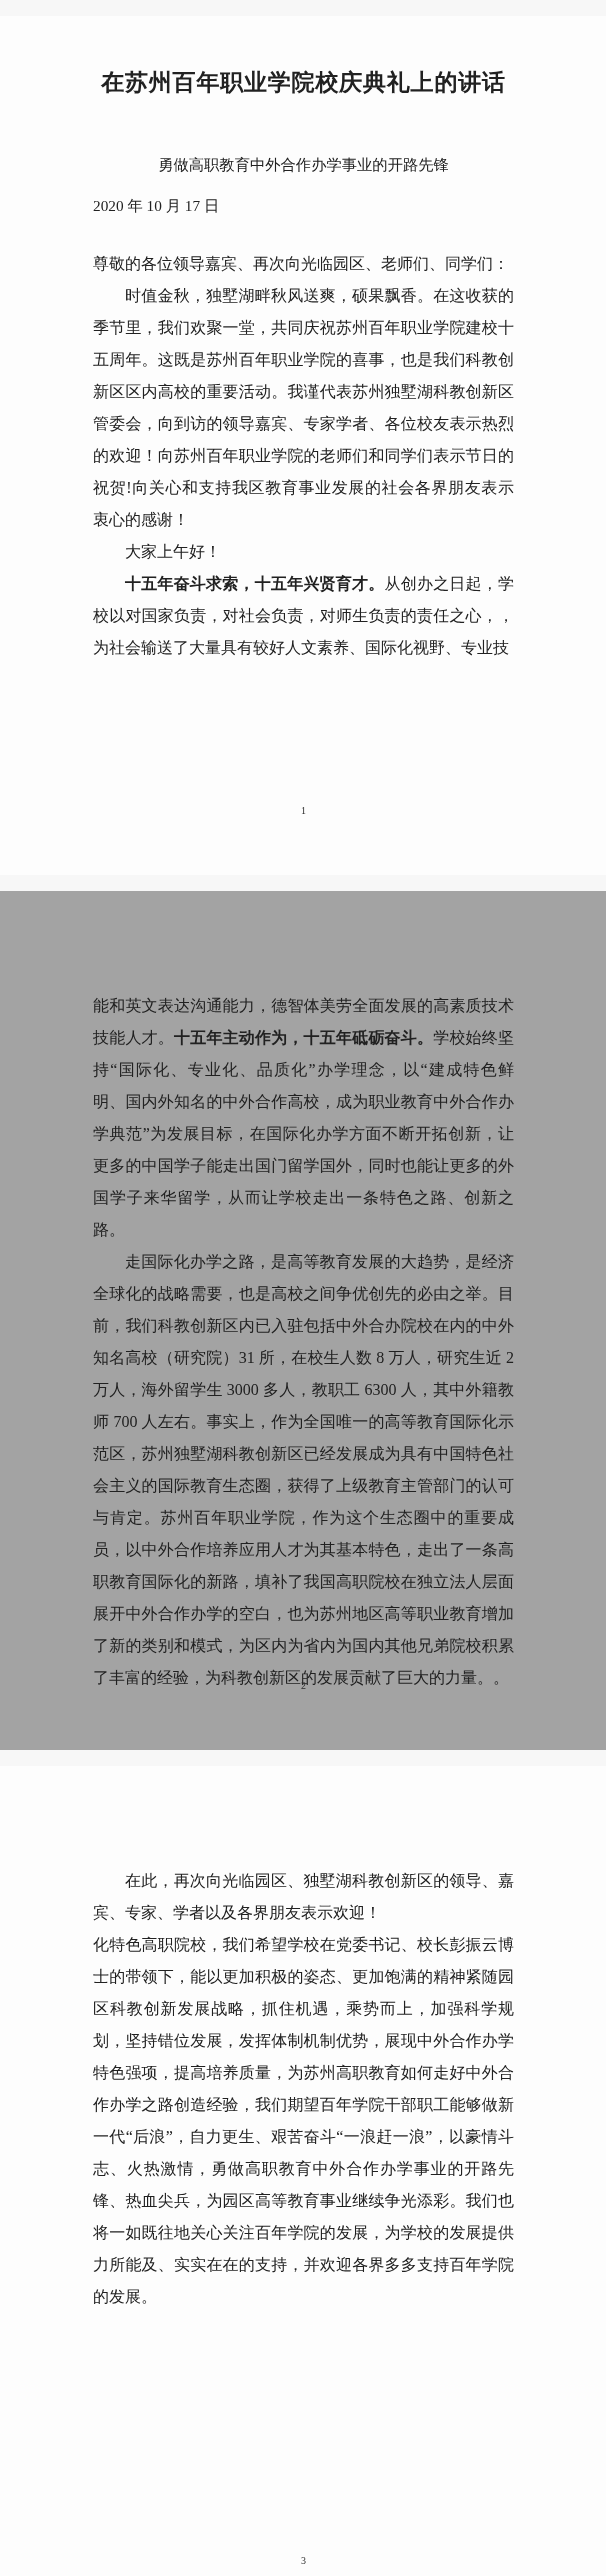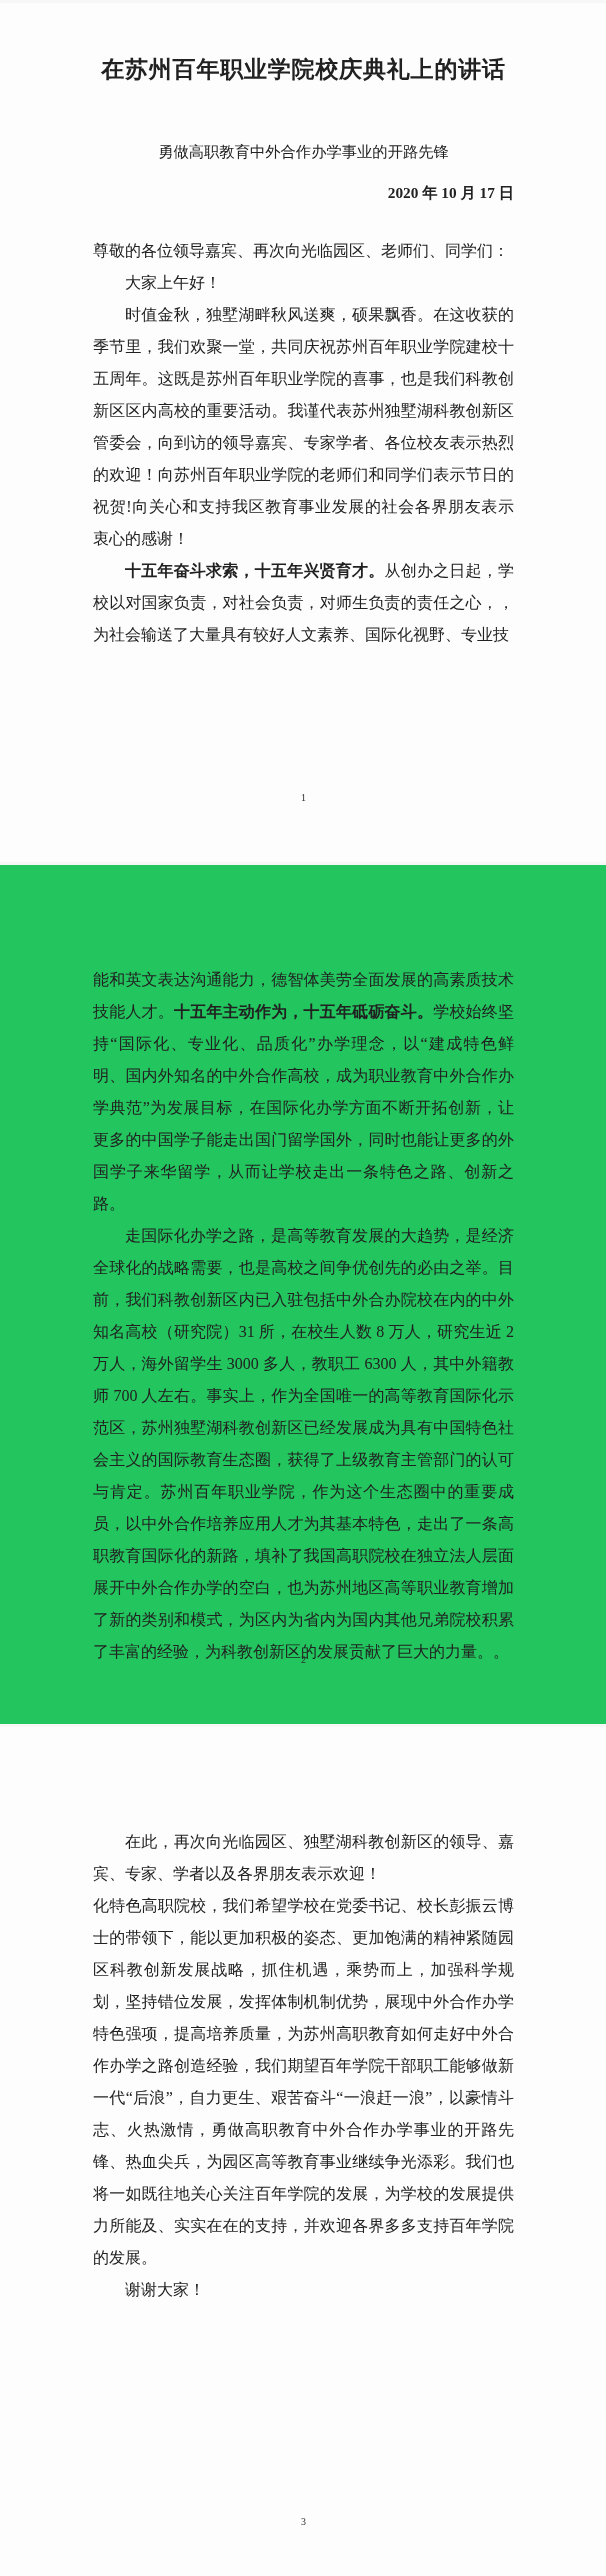--- a/index.html
+++ b/index.html
@@ -20,43 +20,42 @@
   }
   .page {
     position: relative;
     width: 607px;
     height: 859px;
     background: #fdfdfd;
     box-sizing: border-box;
   }
   .page-content {
     width: 421px;
-    margin: 3px auto;
+    margin: 16px auto;
   }
   .doc-title {
     margin: 0;
     padding-top: 49px;
     font-size: 23px;
     line-height: 35px;
     font-weight: bold;
     text-align: center;
     letter-spacing: 0.8px;
   }
   .doc-subtitle {
     margin-top: 54px;
     font-size: 15.3px;
     line-height: 21.4px;
     text-align: center;
   }
   .doc-date {
     margin-top: 20px;
     font-size: 15.3px;
     line-height: 21.4px;
-    text-align: right;
-    font-weight: bold;
+    text-align: left;
   }
   .page-body.first {
     padding-top: 31px;
   }
   .page-body.cont {
     padding-top: 99px;
   }
   .para {
     margin: 0;
     font-size: 16px;
@@ -87,43 +86,42 @@
 
 <div class="doc">
 
   <section class="page" style="background: rgb(253, 253, 253);">
     <div class="page-content">
       <h1 class="doc-title">在苏州百年职业学院校庆典礼上的讲话</h1>
       <div class="doc-subtitle">勇做高职教育中外合作办学事业的开路先锋</div>
       <div class="doc-date">2020 年 10 月 17 日</div>
       <div class="page-body first">
           <p class="para"><span class="text-run">尊敬的各位领导嘉宾、再次向光临园区、老师们、同学们：</span></p>
+          <p class="para indent"><span class="text-run">时值金秋，独墅湖畔秋风送爽，硕果飘香。在这收获的季节里，我们欢聚一堂，共同庆祝苏州百年职业学院建校十五周年。这既是苏州百年职业学院的喜事，也是我们科教创新区区内高校的重要活动。我谨代表苏州独墅湖科教创新区管委会，向到访的领导嘉宾、专家学者、各位校友表示热烈的欢迎！向苏州百年职业学院的老师们和同学们表示节日的祝贺!向关心和支持我区教育事业发展的社会各界朋友表示衷心的感谢！</span></p>
           <p class="para indent"><span class="text-run">大家上午好！</span></p>
-          <p class="para indent"><span class="text-run">时值金秋，独墅湖畔秋风送爽，硕果飘香。在这收获的季节里，我们欢聚一堂，共同庆祝苏州百年职业学院建校十五周年。这既是苏州百年职业学院的喜事，也是我们科教创新区区内高校的重要活动。我谨代表苏州独墅湖科教创新区管委会，向到访的领导嘉宾、专家学者、各位校友表示热烈的欢迎！向苏州百年职业学院的老师们和同学们表示节日的祝贺!向关心和支持我区教育事业发展的社会各界朋友表示衷心的感谢！</span></p>
           <p class="para indent"><span class="bold-run">十五年奋斗求索，十五年兴贤育才。</span><span class="text-run">从创办之日起，学校以对国家负责，对社会负责，对师生负责的责任之心，，为社会输送了大量具有较好人文素养、国际化视野、专业技</span></p>
         </div>
     </div>
     <div class="page-number">1</div>
   </section>
 
-  <section class="page" style="background: #22c55e;">
+  <section class="page" style="background: #a3a3a3;">
     <div class="page-content">
       <div class="page-body cont">
           <p class="para"><span class="text-run">能和英文表达沟通能力，德智体美劳全面发展的高素质技术技能人才。</span><span class="bold-run">十五年主动作为，十五年砥砺奋斗。</span><span class="text-run">学校始终坚持“国际化、专业化、品质化”办学理念，以“建成特色鲜明、国内外知名的中外合作高校，成为职业教育中外合作办学典范”为发展目标，在国际化办学方面不断开拓创新，让更多的中国学子能走出国门留学国外，同时也能让更多的外国学子来华留学，从而让学校走出一条特色之路、创新之路。</span></p>
           <p class="para indent"><span class="text-run">走国际化办学之路，是高等教育发展的大趋势，是经济全球化的战略需要，也是高校之间争优创先的必由之举。目前，我们科教创新区内已入驻包括中外合办院校在内的中外知名高校（研究院）31 所，在校生人数 8 万人，研究生近 2 万人，海外留学生 3000 多人，教职工 6300 人，其中外籍教师 700 人左右。事实上，作为全国唯一的高等教育国际化示范区，苏州独墅湖科教创新区已经发展成为具有中国特色社会主义的国际教育生态圈，获得了上级教育主管部门的认可与肯定。苏州百年职业学院，作为这个生态圈中的重要成员，以中外合作培养应用人才为其基本特色，走出了一条高职教育国际化的新路，填补了我国高职院校在独立法人层面展开中外合作办学的空白，也为苏州地区高等职业教育增加了新的类别和模式，为区内为省内为国内其他兄弟院校积累了丰富的经验，为科教创新区的发展贡献了巨大的力量。。</span></p>
         </div>
     </div>
     <div class="page-number">2</div>
   </section>
 
   <section class="page" style="background: rgb(253, 253, 253);">
     <div class="page-content">
       <div class="page-body cont">
           <p class="para indent"><span class="text-run">在此，再次向光临园区、独墅湖科教创新区的领导、嘉宾、专家、学者以及各界朋友表示欢迎！</span></p>
           <p class="para"><span class="text-run">化特色高职院校，我们希望学校在党委书记、校长彭振云博士的带领下，能以更加积极的姿态、更加饱满的精神紧随园区科教创新发展战略，抓住机遇，乘势而上，加强科学规划，坚持错位发展，发挥体制机制优势，展现中外合作办学特色强项，提高培养质量，为苏州高职教育如何走好中外合作办学之路创造经验，我们期望百年学院干部职工能够做新一代“后浪”，自力更生、艰苦奋斗“一浪赶一浪”，以豪情斗志、火热激情，勇做高职教育中外合作办学事业的开路先锋、热血尖兵，为园区高等教育事业继续争光添彩。我们也将一如既往地关心关注百年学院的发展，为学校的发展提供力所能及、实实在在的支持，并欢迎各界多多支持百年学院的发展。</span></p>
-          <p class="para indent"><span class="text-run">谢谢大家！</span></p>
         </div>
     </div>
     <div class="page-number">3</div>
   </section>
 
 </div>
 
 
 </body></html>

